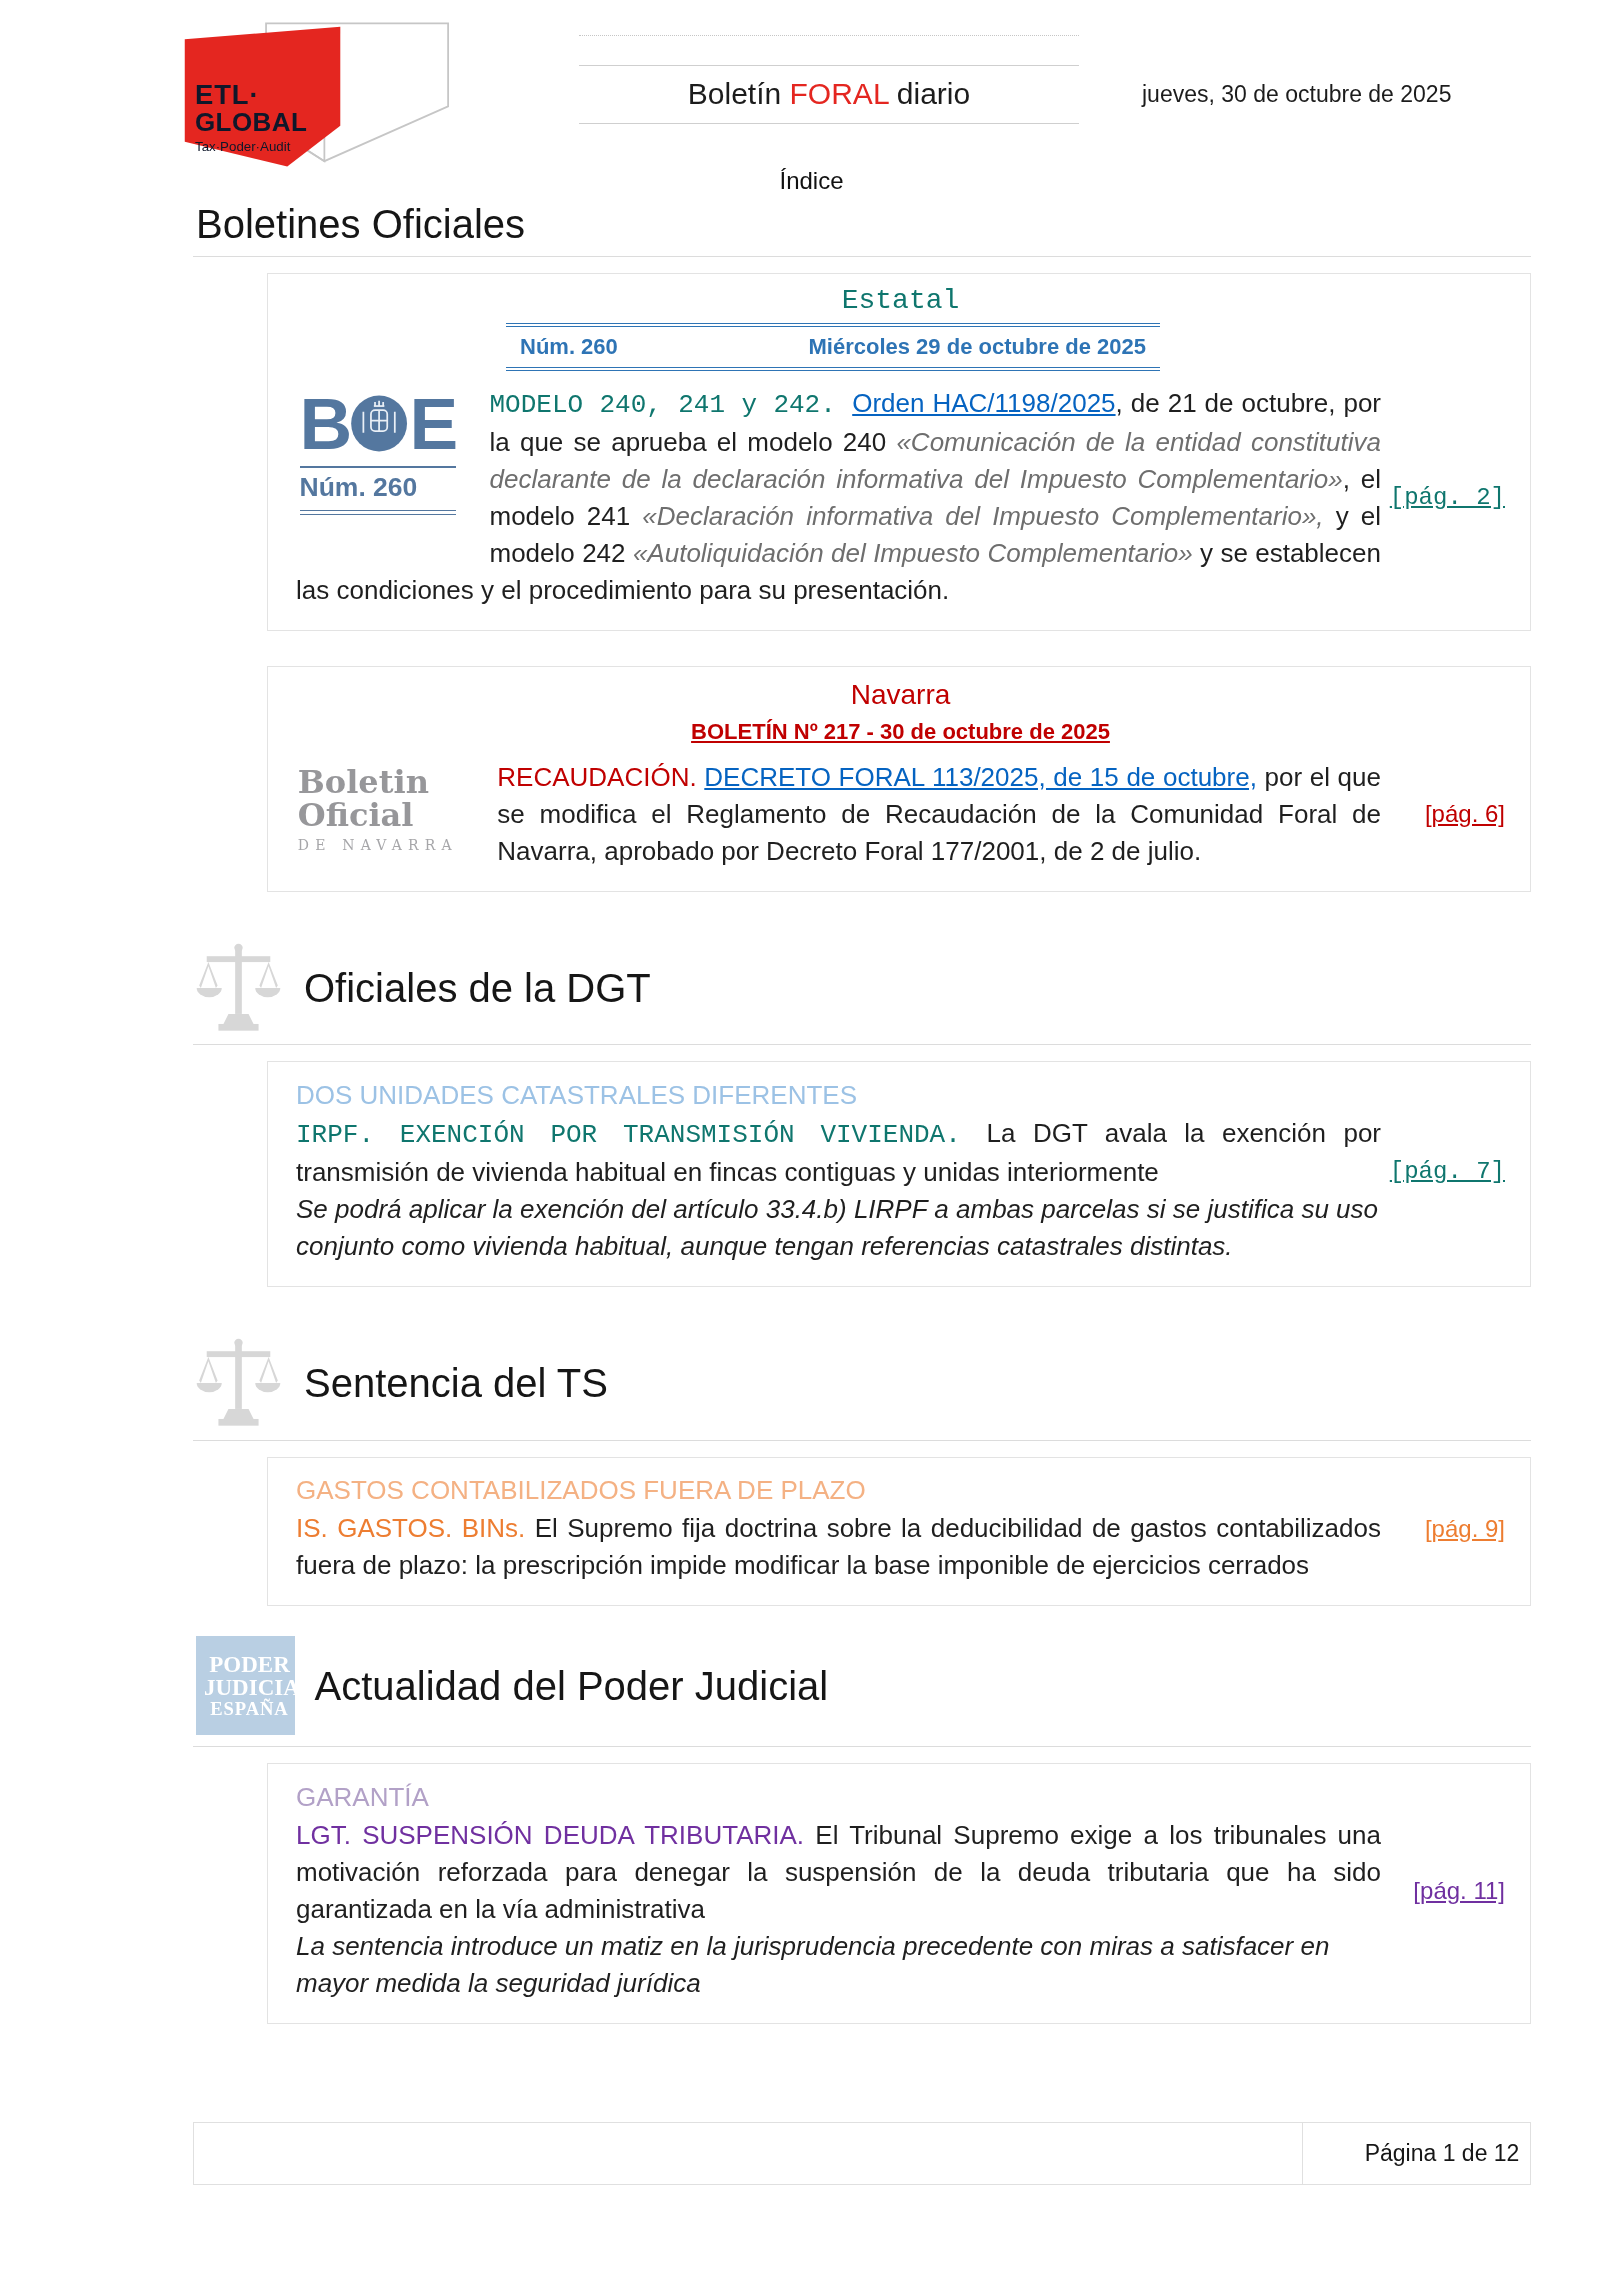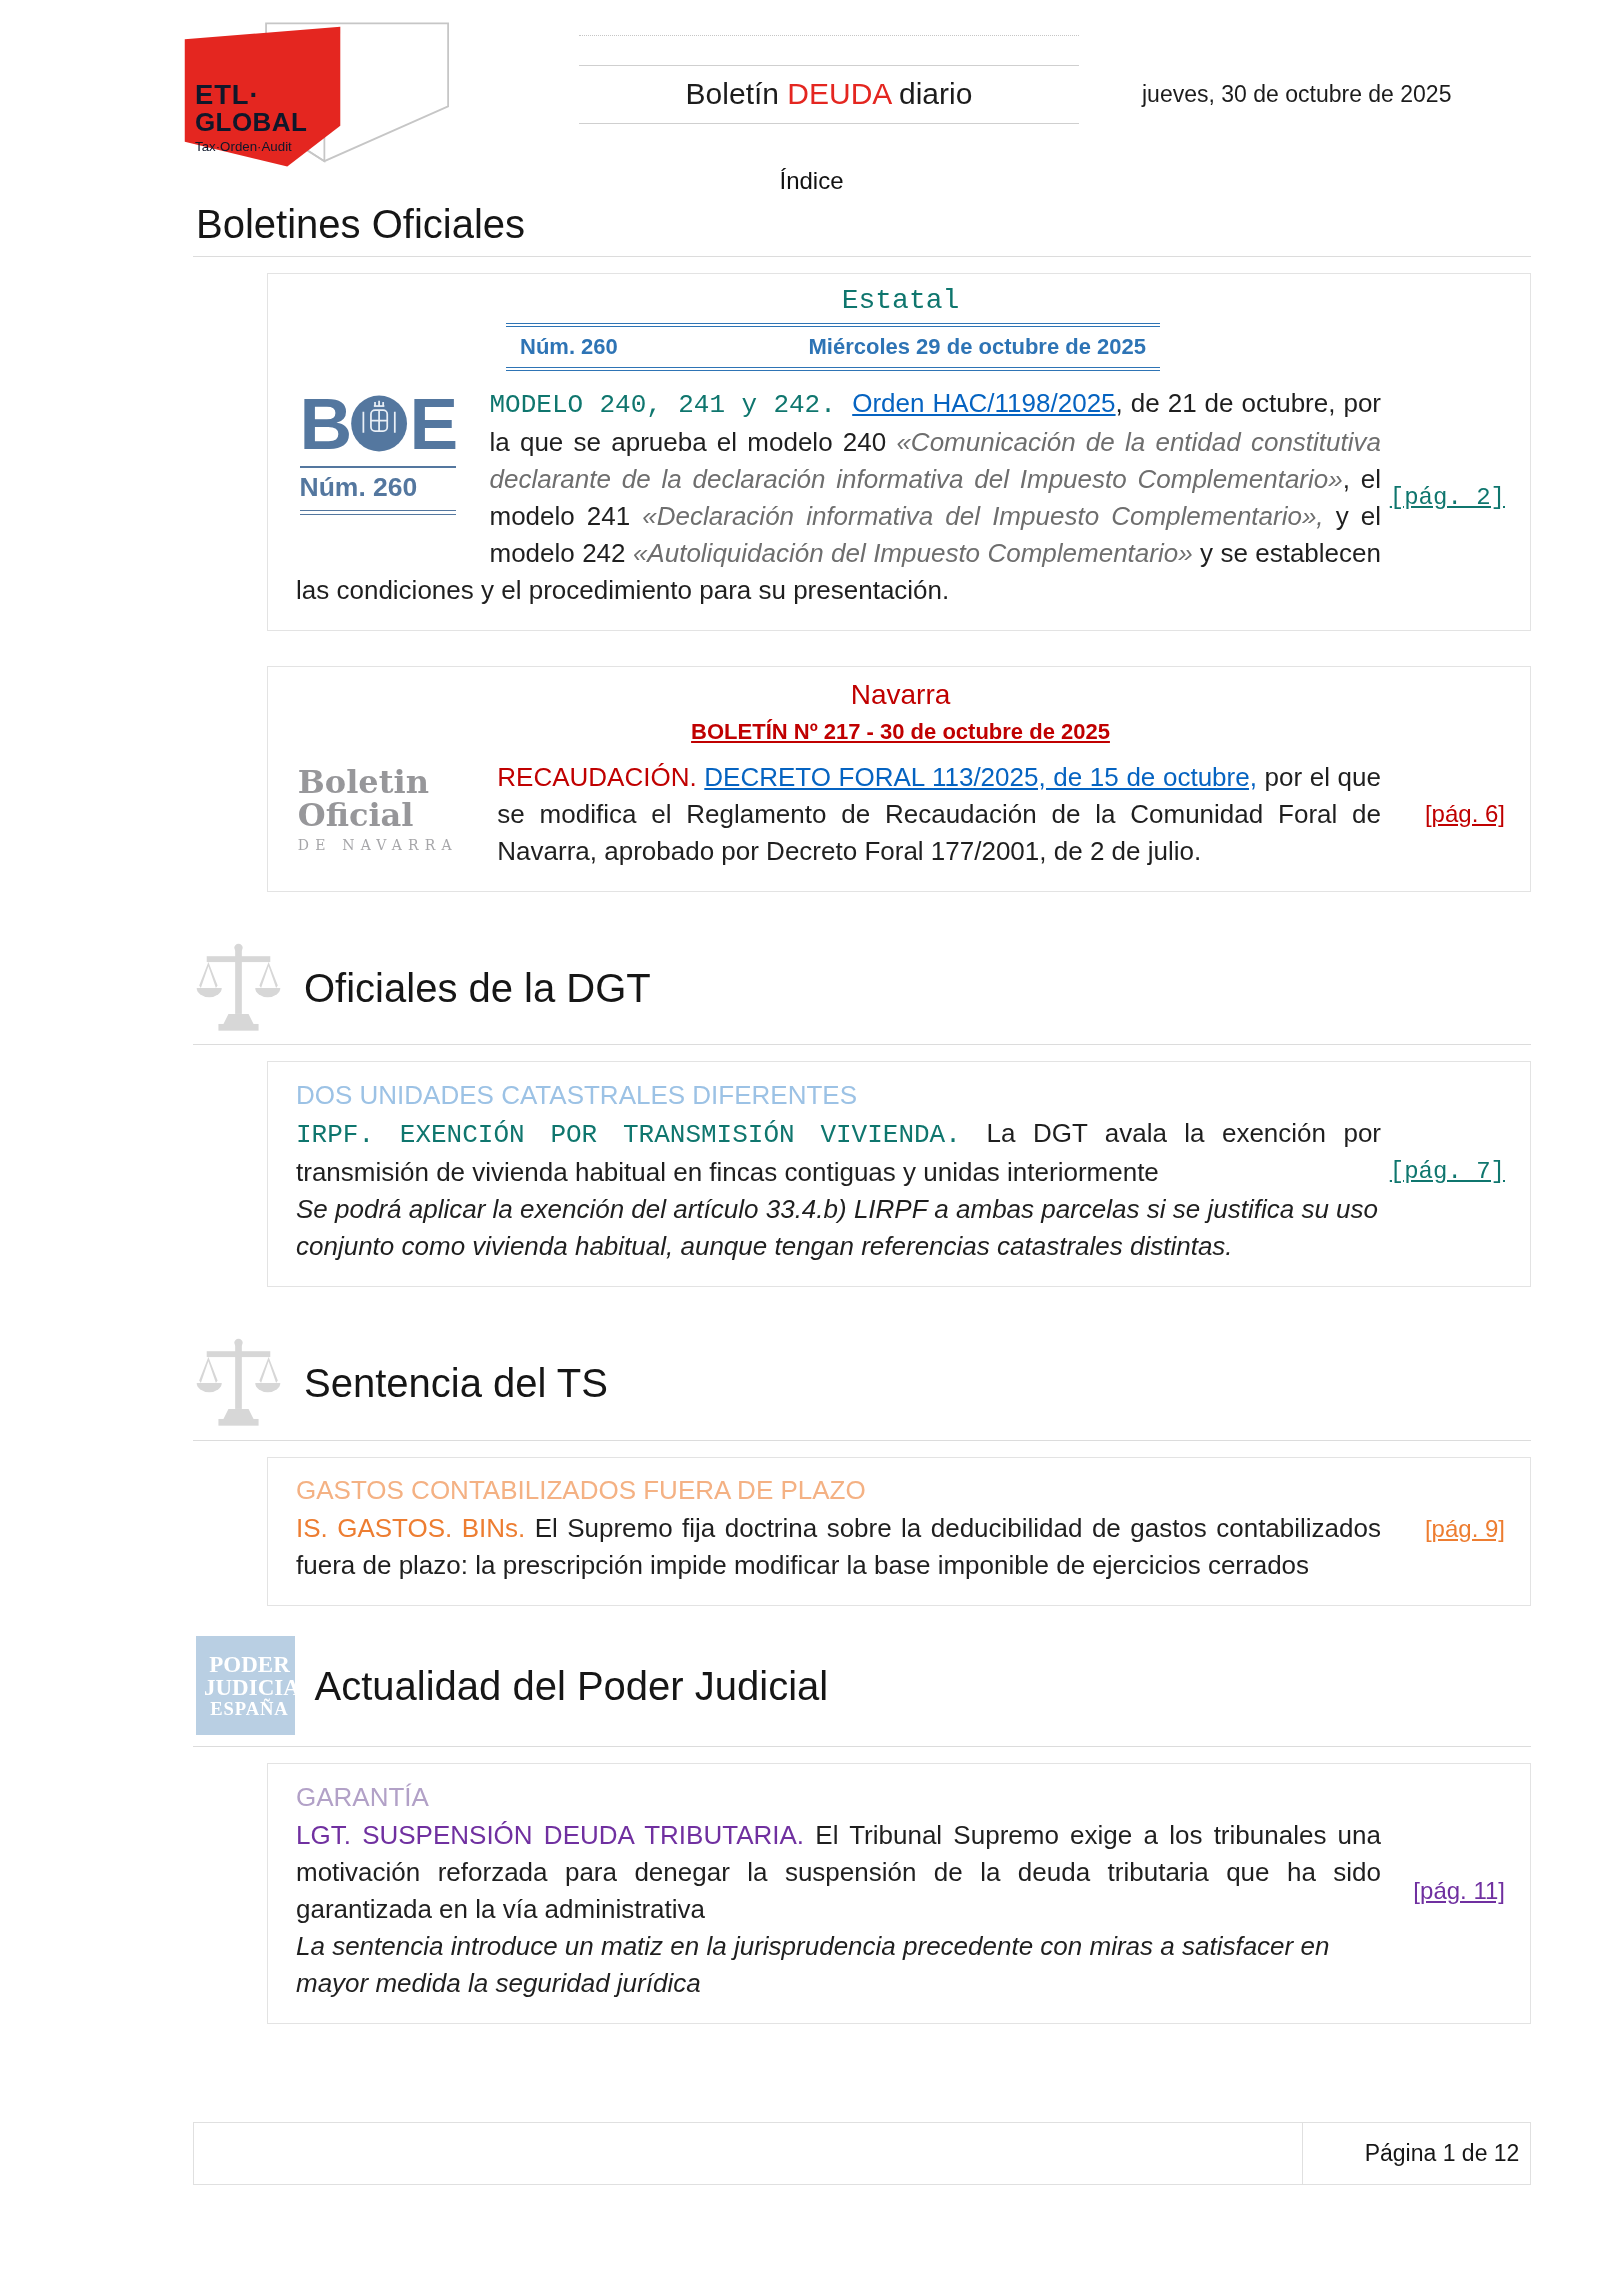--- a/index.html
+++ b/index.html
@@ -92,25 +92,25 @@
   <header>
     <div class="etl-logo">
       <svg width="285" height="152" viewBox="0 0 322 172">
         <polygon points="96,6 302,6 302,100 162,162 96,120" fill="#ffffff" stroke="#c6c6c6" stroke-width="2"></polygon>
         <polyline points="96,120 162,162 162,100" fill="none" stroke="#c6c6c6" stroke-width="2"></polyline>
         <polygon points="4,24 180,10 180,122 120,168 4,140" fill="#e42620"></polygon>
       </svg>
       <div class="etl-text">
         <div class="etl-l1">ETL·</div>
         <div class="etl-l2">GLOBAL</div>
-        <div class="etl-l3">Tax·Orden·Audit</div>
+        <div class="etl-l3">Tax·Poder·Audit</div>
       </div>
     </div>
     <div class="dotted-line"></div>
-    <div class="doc-title"><span>Boletín </span><span class="accent">DEUDA</span><span> diario</span></div>
+    <div class="doc-title"><span>Boletín </span><span class="accent">FORAL</span><span> diario</span></div>
     <div class="doc-date">jueves, 30 de octubre de 2025</div>
   </header>
 
   <div class="indice">Índice</div>
 
   <h1 class="main-h">Boletines Oficiales</h1>
   <div class="rule"></div>
 
   <section class="card">
     <div class="region c-blue">Estatal</div>

